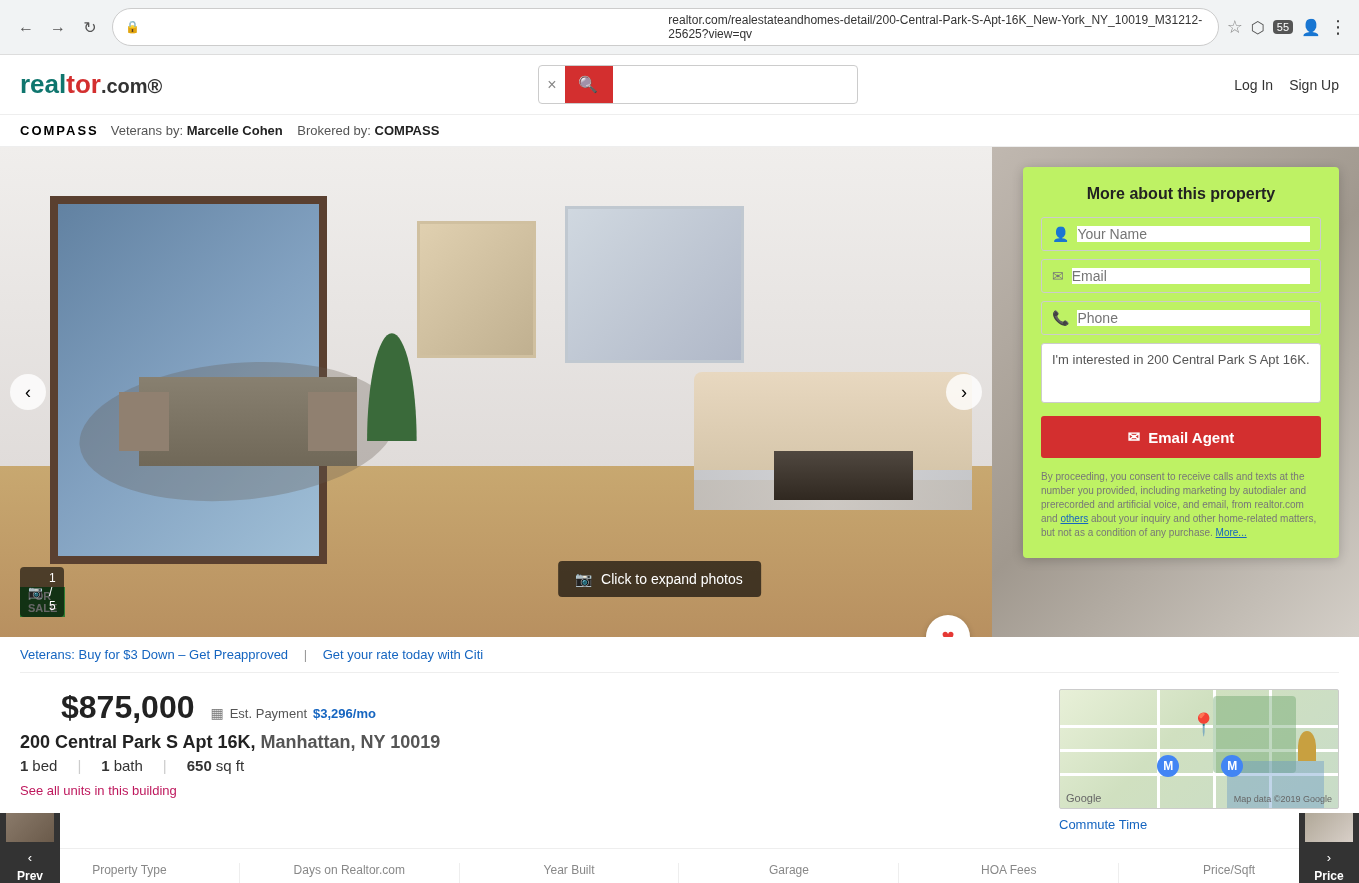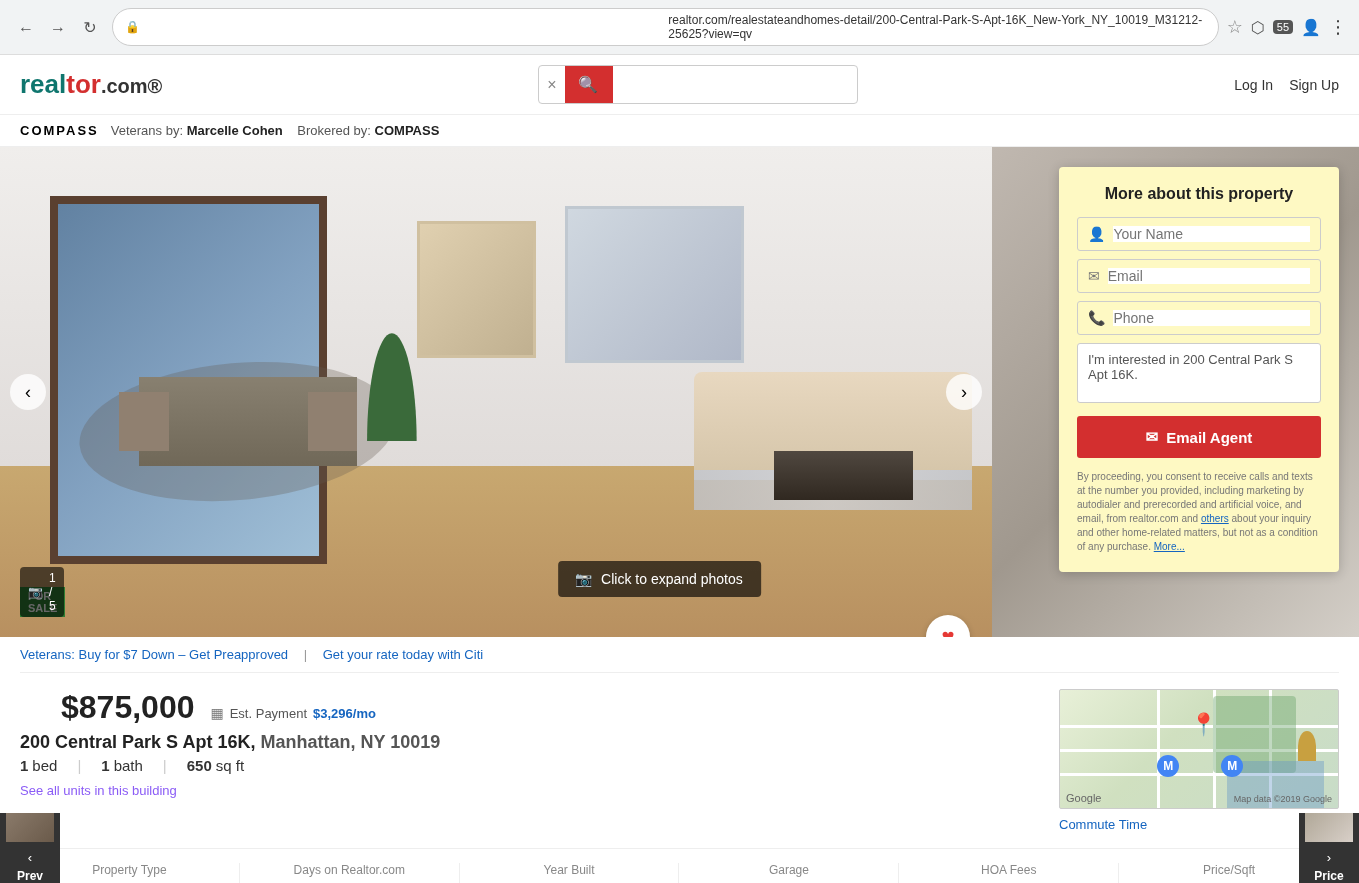--- a/index.html
+++ b/index.html
@@ -138,21 +138,21 @@
       background: #fff; border: none; border-radius: 50%;
       width: 44px; height: 44px; cursor: pointer; font-size: 22px;
       display: flex; align-items: center; justify-content: center;
       box-shadow: 0 2px 6px rgba(0,0,0,0.2); color: #e53935; z-index: 10;
       bottom: -22px;
     }
 
     
     .contact-panel {
       position: absolute; top: 10px; right: calc(27% - 280px);
-      width: 280px; background: #fef9c3;
+      width: 316px; background: #bef264;
       border-radius: 4px; box-shadow: 0 2px 12px rgba(0,0,0,0.2);
       padding: 18px; z-index: 20;
     }
     .contact-panel h3 { font-size: 16px; text-align: center; margin-bottom: 14px; color: #222; font-weight: 600; }
     .contact-field {
       display: flex; align-items: center; border: 1px solid #ccc;
       border-radius: 3px; padding: 8px 10px; margin-bottom: 8px; gap: 8px;
     }
     .contact-field input {
       border: none; outline: none; flex: 1; font-size: 14px; color: #555;
@@ -193,21 +193,21 @@
     .est-payment .monthly { color: #1565c0; font-weight: bold; }
     .calc-icon { color: #777; font-size: 14px; }
 
     .address-line { font-size: 18px; color: #222; margin-bottom: 4px; font-weight: bold; }
     .address-line .city { color: #555; }
 
     .details-row { display: flex; gap: 20px; font-size: 15px; margin-bottom: 8px; }
     .detail-item { display: flex; align-items: center; gap: 4px; color: #333; }
     .detail-sep { color: #ccc; }
 
-    .see-all-link { color: #8b5cf6; font-size: 13px; text-decoration: none; cursor: pointer; }
+    .see-all-link { color: #be185d; font-size: 13px; text-decoration: none; cursor: pointer; }
 
     
     .map-area {
       width: 280px; flex-shrink: 0;
     }
     .map-container {
       width: 100%; height: 120px;
       background: linear-gradient(135deg, #e8f0d8 0%, #d0e0c0 40%, #c8dcc8 100%);
       border: 1px solid #ccc; border-radius: 2px; position: relative; overflow: hidden;
     }
@@ -396,21 +396,21 @@
         <a href="#">others</a>
         <span> about your inquiry and other home-related matters, but not as a condition of any purchase.</span>
         <a href="#">More...</a>
       </div>
     </div>
   </div>
 
   <div class="content-area">
 
     <div class="promo-banner">
-      <a href="#">Veterans: Buy for $7 Down – Get Preapproved</a>
+      <a href="#">Veterans: Buy for $3 Down – Get Preapproved</a>
       <span class="promo-sep">|</span>
       <a href="#">Get your rate today with Citi</a>
     </div>
 
     <div class="listing-main">
       <div class="listing-info">
 
         
         <div class="price-row">
           <div class="price">$875,000</div>

